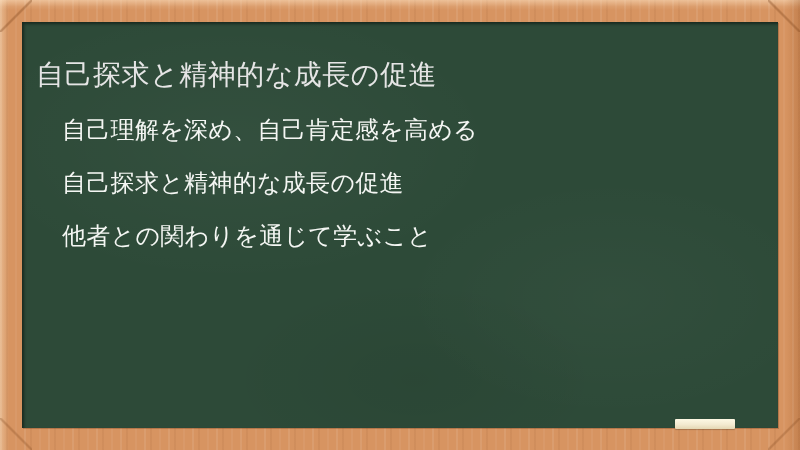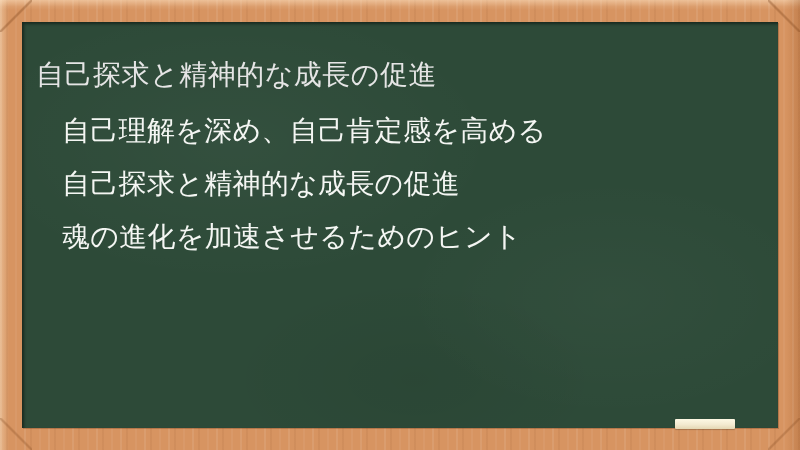--- a/index.html
+++ b/index.html
@@ -139,21 +139,21 @@
 
   #bullets {
     position: absolute;
     left: 40px;
     top: 82px;
     width: 690px;
   }
 
   .bullet-line {
     color: #f4f6f3;
-    font-size: 28px;
+    font-size: 24px;
     line-height: 53px;
     font-weight: 400;
     letter-spacing: 0.3px;
     white-space: nowrap;
   }
 
   
   #chalk-piece {
     position: absolute;
     left: 675px;
@@ -181,19 +181,19 @@
   <div class="miter miter-br"></div>
 
   <div id="board">
     <div class="board-texture"></div>
 
     <h1 id="title">自己探求と精神的な成長の促進</h1>
 
     <div id="bullets">
       <div class="bullet-line">自己理解を深め、自己肯定感を高める</div>
       <div class="bullet-line">自己探求と精神的な成長の促進</div>
-      <div class="bullet-line">魂の進化を加速させるためのヒント</div>
+      <div class="bullet-line">他者との関わりを通じて学ぶこと</div>
     </div>
   </div>
 
   <div id="chalk-piece"></div>
 
 </div>
 
 </body></html>

